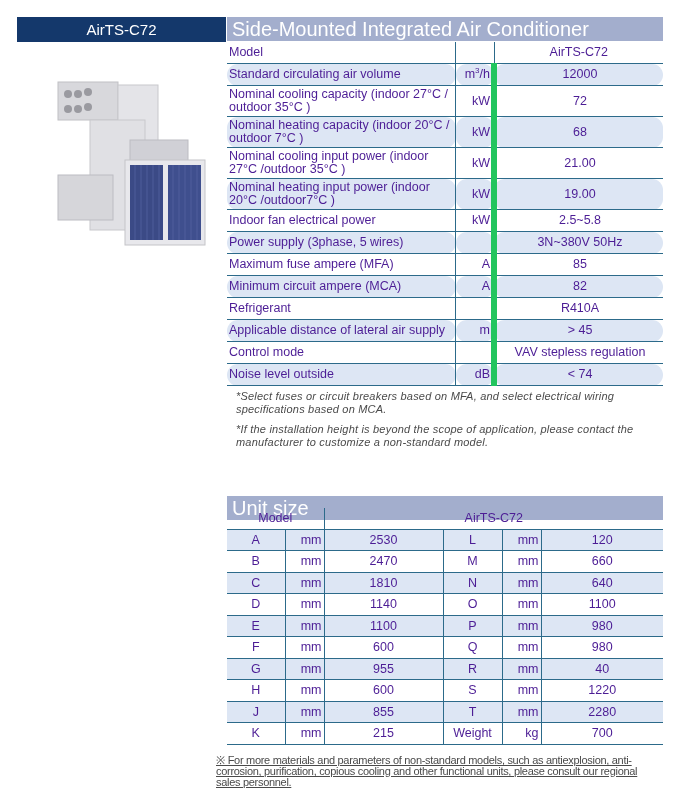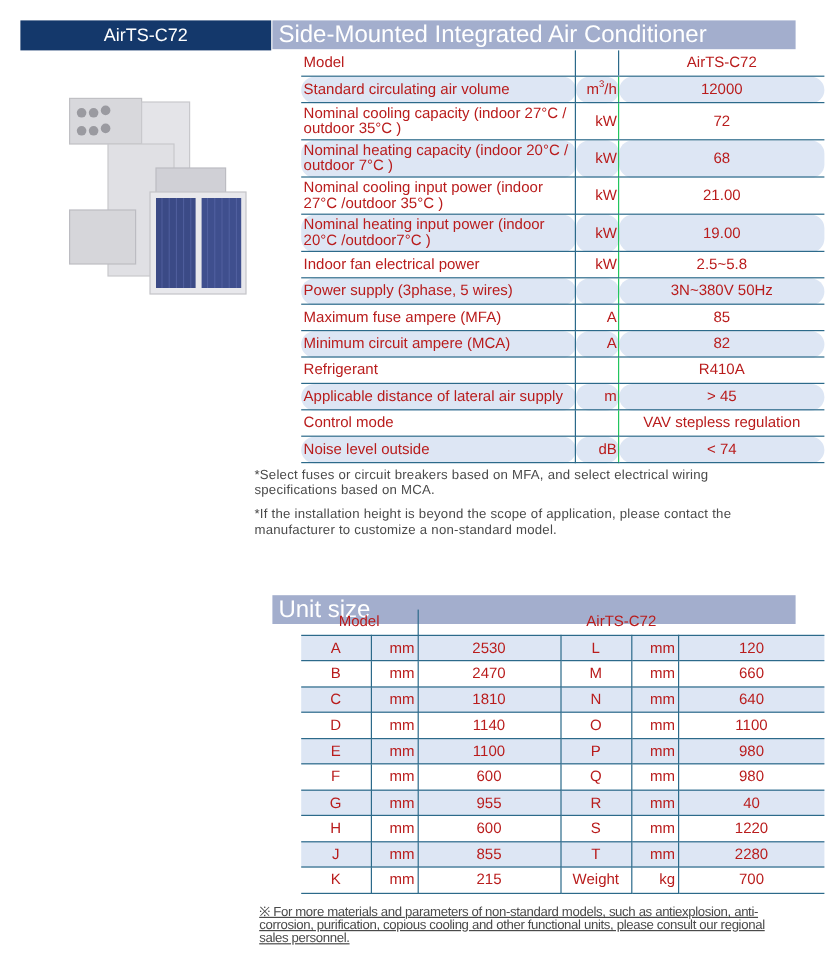--- a/index.html
+++ b/index.html
@@ -2,30 +2,30 @@
 <html><head>
 <meta charset="utf-8">
 <style>
   html, body { margin:0; padding:0; background:#ffffff; }
   body { width:695px; height:797px; position:relative; overflow:hidden; font-family:"Liberation Sans", sans-serif; color:#4a4a4a; }
   .model-banner { position:absolute; left:17px; top:17px; width:209px; height:25px; background:#14386b; color:#fff; font-size:15px; display:flex; align-items:center; justify-content:center; }
   .sec-header { position:absolute; left:227px; height:24px; width:436px; background:#a3aecd; color:#fff; font-size:20px; display:flex; align-items:center; padding-left:5px; box-sizing:border-box; }
   #spec-header { top:17px; }
   #size-header { top:496px; }
   .product-image { position:absolute; left:30px; top:60px; width:180px; height:195px; }
-  table { border-collapse:collapse; position:absolute; left:227px; width:436px; font-size:12.5px; color:#b91c1c;margin-left:24px; }
+  table { border-collapse:collapse; position:absolute; left:227px; width:436px; font-size:12.5px; color:#4c1d95; }
   #spec-table { top:42px; }
   #spec-table td { border-bottom:1px solid #2c6a8a; padding:0 2px; line-height:13px; }
   #spec-table td.name { width:224px; text-align:left; border-right:1px solid #2c6a8a; }
-  #spec-table td.unit { width:32px; text-align:right; border-right:1px solid #22c55e; padding-right:1px; }
+  #spec-table td.unit { width:32px; text-align:right; border-right:6px solid #22c55e; padding-right:1px; }
   #spec-table td.val { text-align:center; }
   #spec-table tr.alt td { background:#dde6f4;border-radius:11px; }
   #spec-table tr.h1 td { height:21px; }
   #spec-table tr.h2 td { height:30px; }
-  .notes { position:absolute; left:212px; width:435px; font-size:11px; line-height:13px; color:#4a4a4a; letter-spacing:0.2px; }
+  .notes { position:absolute; left:236px; width:435px; font-size:11px; line-height:13px; color:#4a4a4a; letter-spacing:0.2px;font-style:italic; }
   #note1 { top:390px; }
   #note2 { top:423px; }
   #size-table { top:508px; }
   #size-table td { border-bottom:1px solid #2c6a8a; text-align:center; height:20.5px; padding:0; }
   #size-table tr.alt td { background:#dde6f4; }
   #size-table td.br { border-right:1px solid #2c6a8a; }
   #size-table td.unitc { text-align:right; padding-right:2px; }
   .footnote { position:absolute; left:216px; top:755px; width:440px; font-size:11px; line-height:11px; color:#4a4a4a; letter-spacing:-0.3px;text-decoration:underline; }
   sup { font-size:8px; vertical-align:super; line-height:0; }
 </style>

